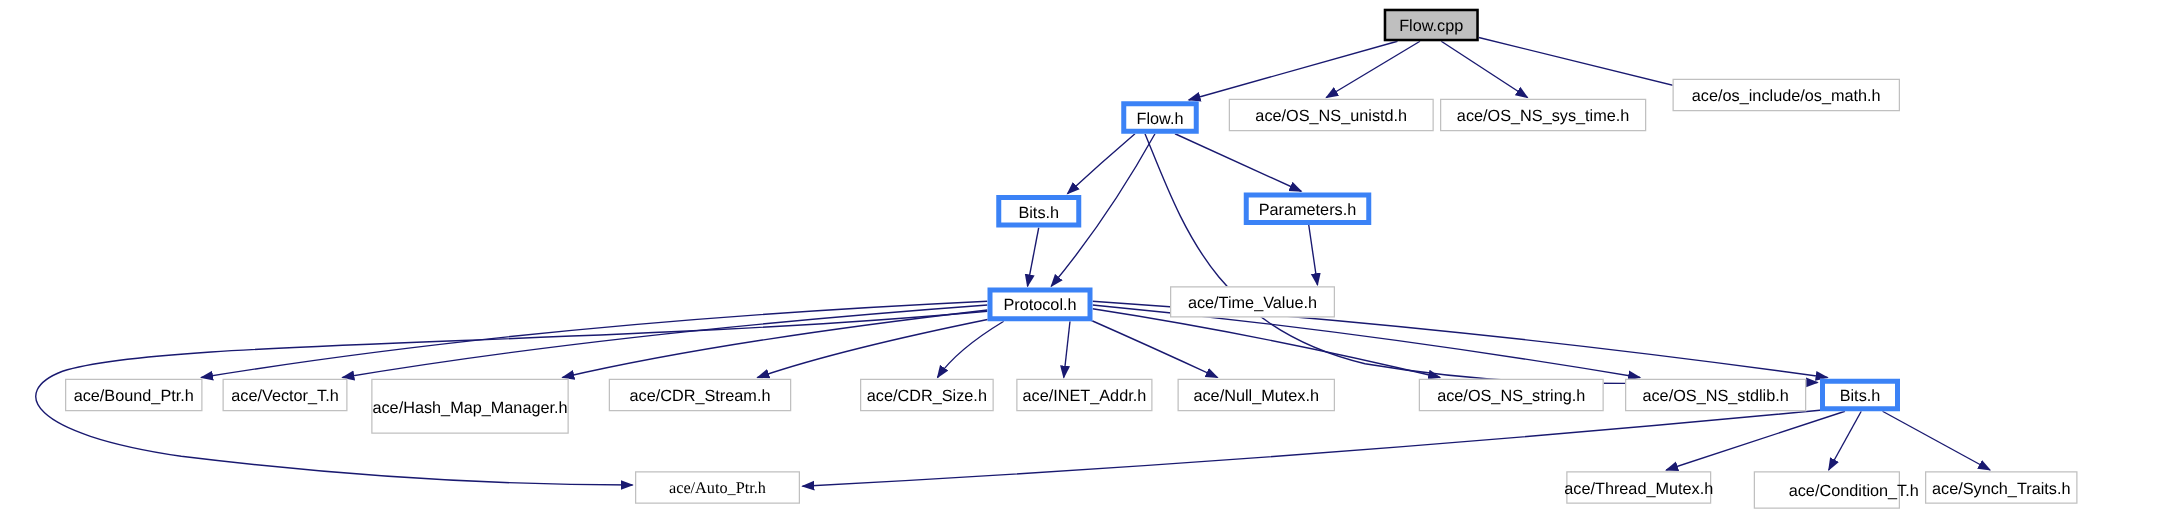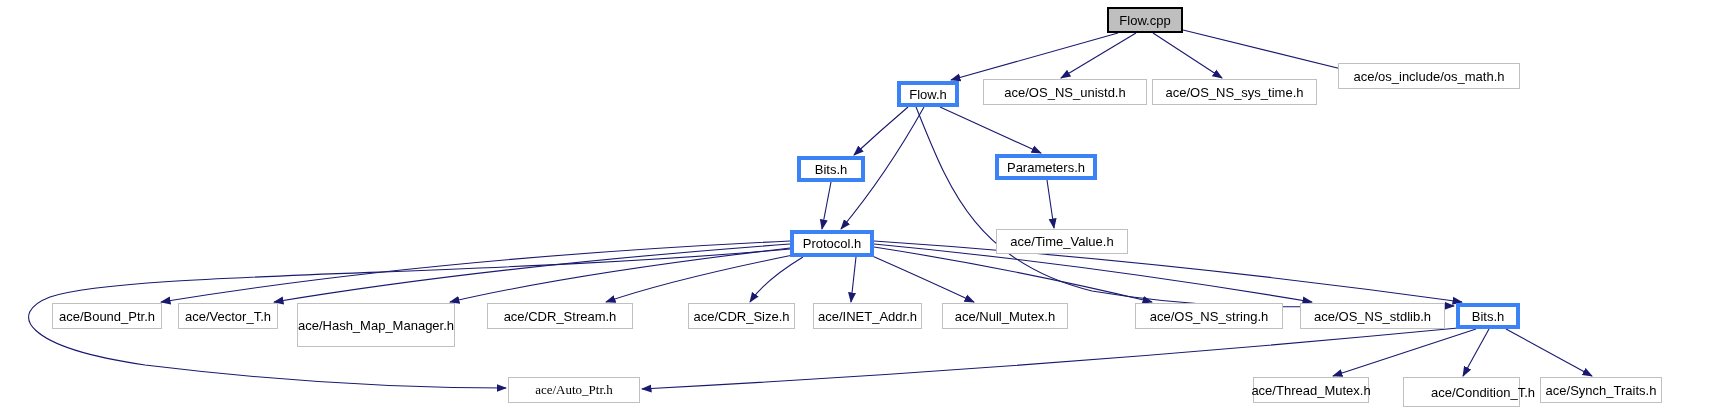--- a/index.html
+++ b/index.html
@@ -63,21 +63,21 @@
     </svg>
   <div id="nodes">
       <div class="node root" style="left: 1107px; top: 7px; width: 76px; height: 26px;">Flow.cpp</div>
       <div class="node project" style="left: 897px; top: 81px; width: 62px; height: 26px;">Flow.h</div>
       <div class="node external" style="left: 983px; top: 79px; width: 164px; height: 26px;">ace/OS_NS_unistd.h</div>
       <div class="node external" style="left: 1152px; top: 79px; width: 165px; height: 26px; text-align: center;">ace/OS_NS_sys_time.h</div>
       <div class="node external" style="left: 1338px; top: 63px; width: 182px; height: 26px;">ace/os_include/os_math.h</div>
       <div class="node project" style="left: 797px; top: 156px; width: 68px; height: 26px;">Bits.h</div>
       <div class="node project" style="left: 995px; top: 154px; width: 102px; height: 26px;">Parameters.h</div>
       <div class="node project" style="left: 790px; top: 230px; width: 84px; height: 27px;">Protocol.h</div>
-      <div class="node external" style="left: 996px; top: 229px; width: 132px; height: 25px;">ace/Time_Value.h</div>
+      <div class="node external" style="left: 936px; top: 229px; width: 132px; height: 25px;">ace/Time_Value.h</div>
       <div class="node external" style="left: 52px; top: 303px; width: 110px; height: 26px;">ace/Bound_Ptr.h</div>
       <div class="node external" style="left: 178px; top: 303px; width: 100px; height: 26px;">ace/Vector_T.h</div>
       <div class="node external" style="left: 297px; top: 303px; width: 158px; height: 44px;">ace/Hash_Map_Manager.h</div>
       <div class="node external" style="left: 487px; top: 303px; width: 146px; height: 26px;">ace/CDR_Stream.h</div>
       <div class="node external" style="left: 688px; top: 303px; width: 107px; height: 26px;">ace/CDR_Size.h</div>
       <div class="node external" style="left: 813px; top: 303px; width: 109px; height: 26px;">ace/INET_Addr.h</div>
       <div class="node external" style="left: 942px; top: 303px; width: 126px; height: 26px;">ace/Null_Mutex.h</div>
       <div class="node external" style="left: 1135px; top: 303px; width: 148px; height: 26px;">ace/OS_NS_string.h</div>
       <div class="node external" style="left: 1300px; top: 303px; width: 145px; height: 26px;">ace/OS_NS_stdlib.h</div>
       <div class="node project" style="left: 1456px; top: 303px; width: 64px; height: 26px;">Bits.h</div>

